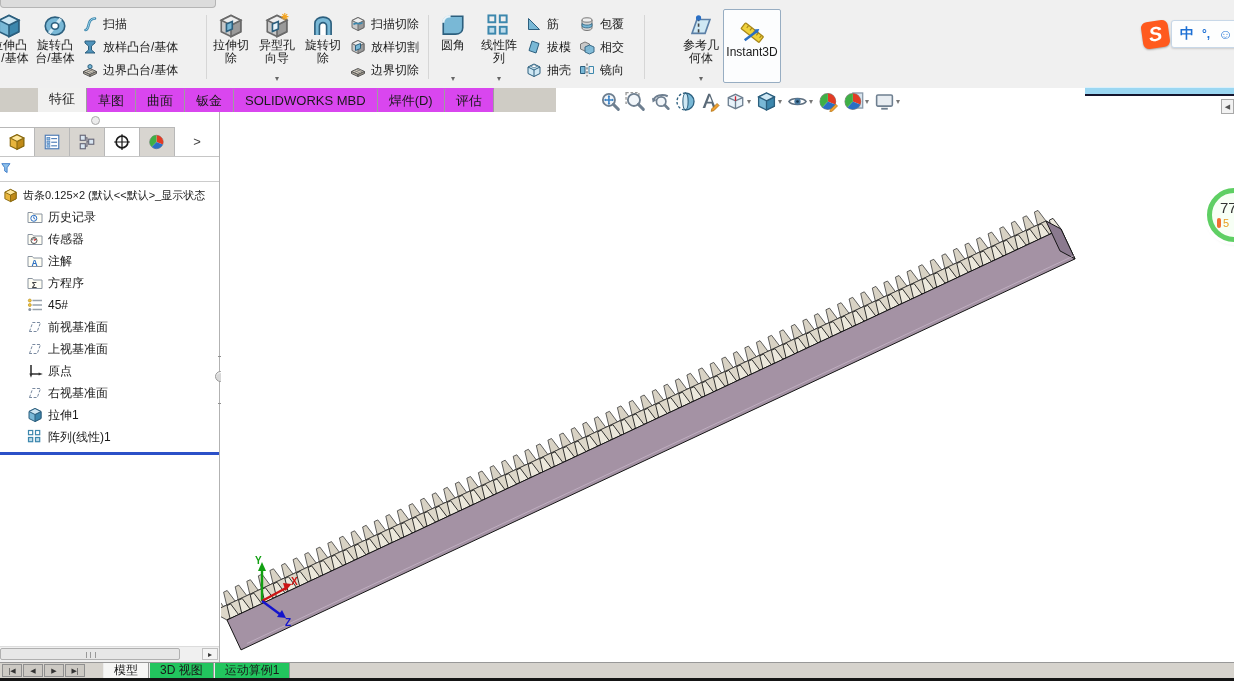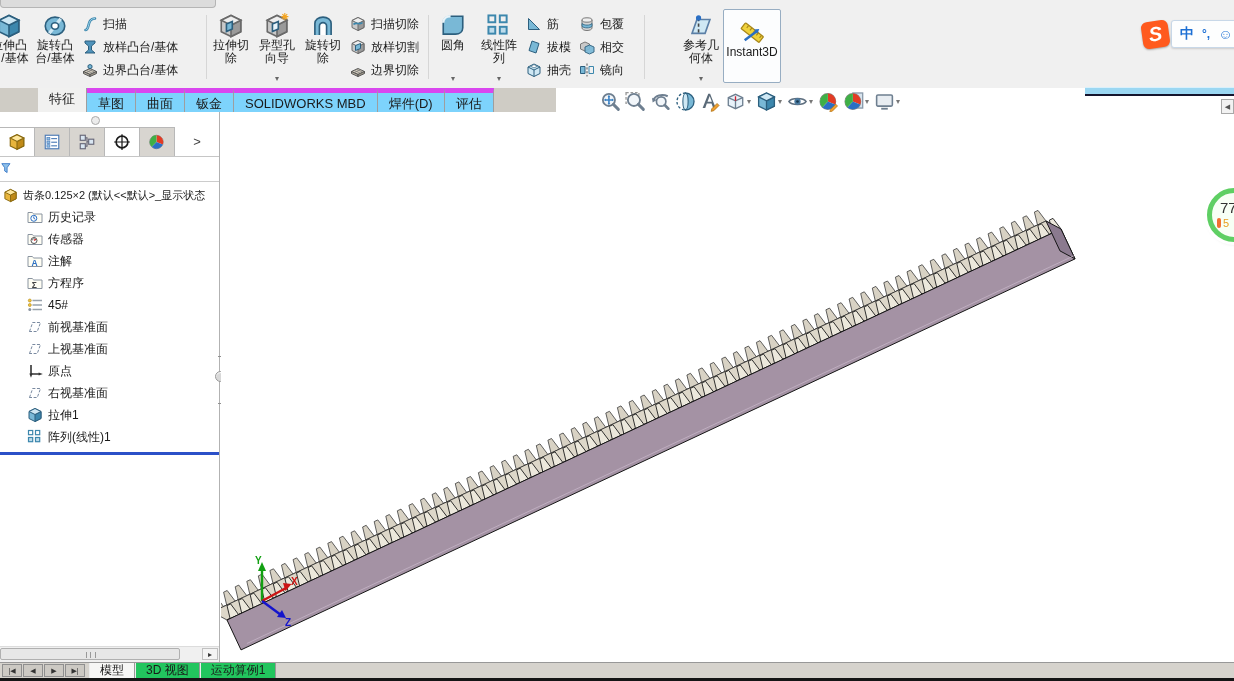--- a/index.html
+++ b/index.html
@@ -19,21 +19,21 @@
   .rb-big .ic{height:27px;display:flex;align-items:center;}
   .rb-big .dd{position:absolute;bottom:1px;left:50%;transform:translateX(-50%);font-size:8px;color:#666;line-height:8px;}
   .rb-stack{display:flex;flex-direction:column;justify-content:center;height:78px;margin:0 1px;}
   .rb-small{display:flex;align-items:center;gap:5px;height:23px;padding:0 3px;font-size:12px;white-space:nowrap;}
   .rb-inst{width:58px;height:74px;border:1px solid #97adc2;background:#fcfdfe;border-radius:2px;
        margin-top:1px;padding-top:9px;}
   .ic{display:inline-flex;align-items:center;justify-content:center;}
   
   .tabstrip{position:absolute;left:0;top:88px;width:556px;height:24px;background:#cfccc5;display:flex;padding-left:38px;}
   .ctab{height:24px;box-sizing:border-box;line-height:22px;padding:0 11px;font-size:13px;
-       background:#7dd3fc;border-right:1px solid #9e9e9e;border-top:5px solid #d946ef;white-space:nowrap;}
+       background:#d946ef;border-right:1px solid #9e9e9e;border-top:2px solid #d946ef;white-space:nowrap;}
   .ctab.active{background:#f1f1f0;border-top:none;}
   .vp-top{position:absolute;left:556px;top:88px;width:678px;height:24px;background:#fff;}
   .bluestrip{position:absolute;left:1085px;top:87px;width:149px;height:6px;background:#9bd7f2;
        border-top:1px solid #d9f0fb;border-bottom:2px solid #15152e;}
   
   .headsup{position:absolute;left:598px;top:89px;height:24px;display:flex;align-items:center;}
   .hbtn{display:flex;align-items:center;padding:0 2px;}
   .hdd{font-size:8px;color:#777;padding:0 1px;}
   
   .panel{position:absolute;left:0;top:112px;width:220px;height:550px;background:#fff;
@@ -84,21 +84,21 @@
        box-shadow:0 0 0 3px rgba(255,255,255,.95),1px 1px 4px rgba(0,0,0,.25);}
   .ballv{position:absolute;left:8px;top:6px;font-size:15px;color:#333;}
   .balltemp{position:absolute;left:5px;top:24px;display:flex;align-items:center;font-size:11px;color:#e8a020;}
   .therm{width:4px;height:10px;background:#f07030;border-radius:2px;margin-right:2px;}
   
   .bottombar{position:absolute;left:0;top:662px;width:1234px;height:16px;background:#d6d3cd;
        border-top:1px solid #989898;box-sizing:border-box;display:flex;align-items:flex-end;}
   .navs{display:flex;gap:1px;margin:0 2px 1px 2px;}
   .navb{width:20px;height:13px;background:#ccc9c3;border:1px solid #8f8f8f;font-size:7px;color:#333;
        display:flex;align-items:center;justify-content:center;box-sizing:border-box;}
-  .btabs{display:flex;margin-left:2px;border-radius:7px;}
+  .btabs{display:flex;margin-left:16px;border-radius:7px;}
   .btab{height:15px;line-height:14px;padding:0 10px;font-size:12px;background:#22c55e;
        border-right:1px solid #989898;border-left:1px solid #ececec;white-space:nowrap;}
   .btab.active{background:#f6f6f5;}
   .blackstrip{position:absolute;left:0;top:678px;width:1234px;height:3px;background:#151515;}
 </style>
 </head>
 <body>
 
 <div class="app">
   <div class="titlebar">

